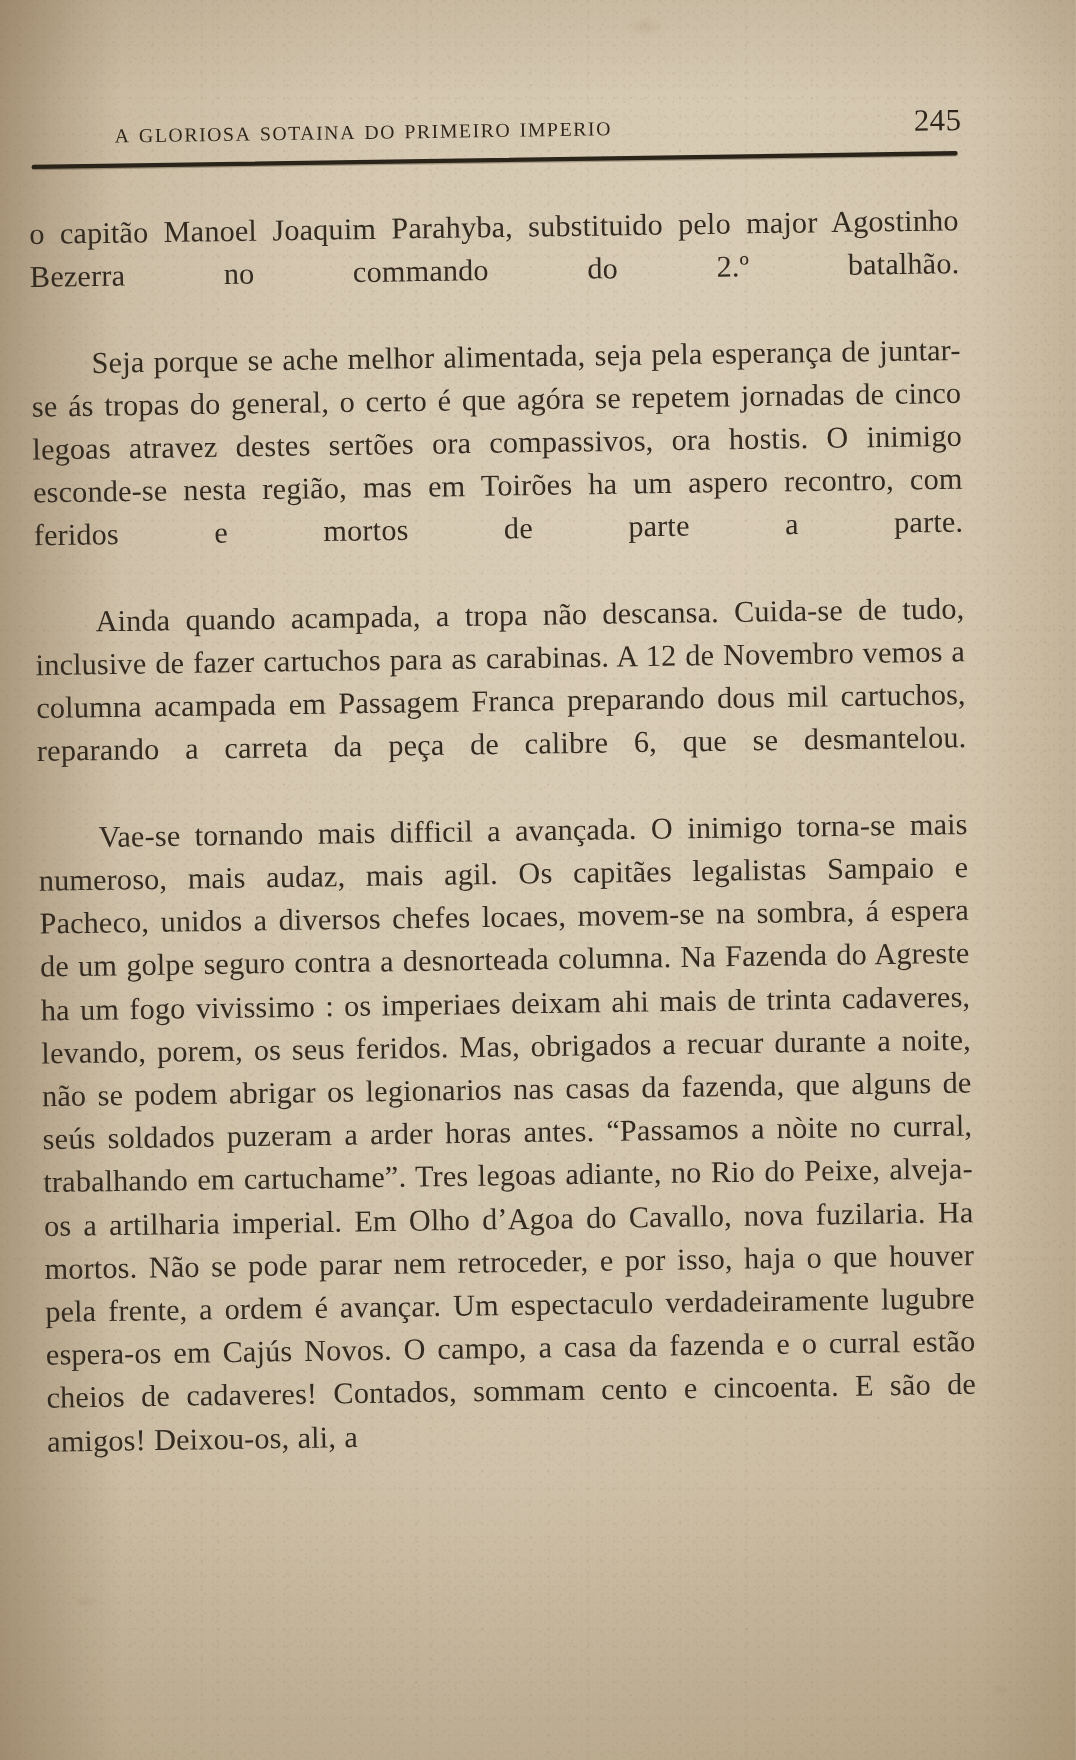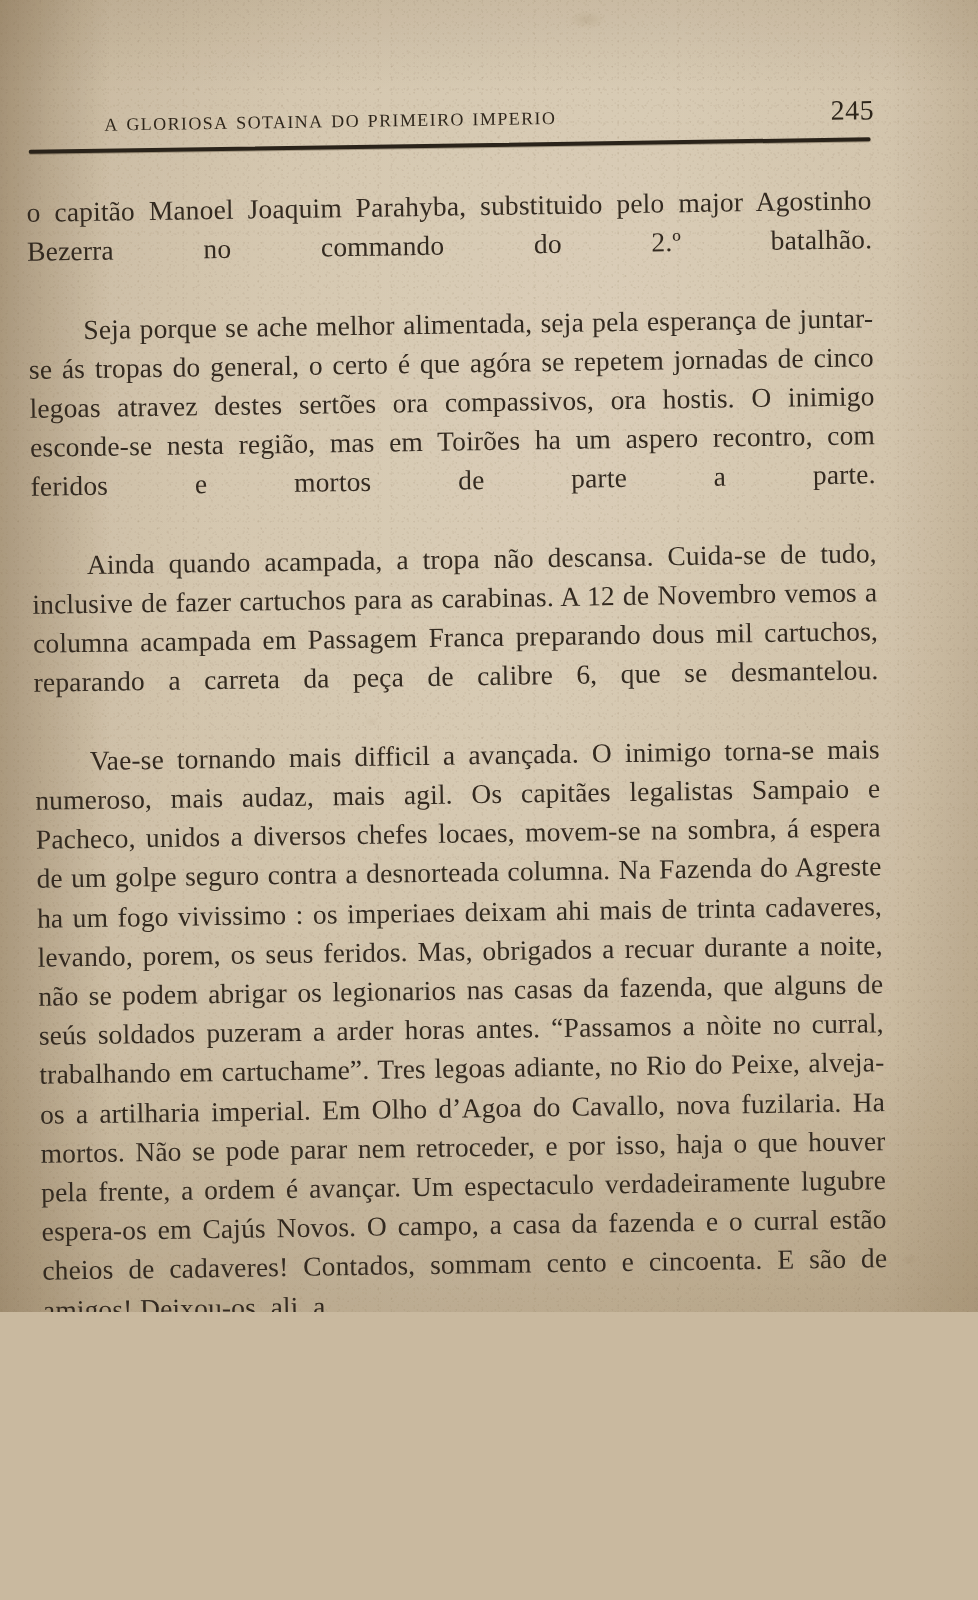--- a/index.html
+++ b/index.html
@@ -13,21 +13,21 @@
     height: 1600px;
     overflow: hidden;
     background: #c9b99f;
     font-family: "Liberation Serif", "DejaVu Serif", serif;
   }
 
   
   #page {
     position: relative;
     width: 978px;
-    height: 1312px;
+    height: 1600px;
     overflow: hidden;
     background: #cdbda3;
   }
 
   
   .paper-base {
     position: absolute;
     inset: 0;
     background:
       radial-gradient(120% 85% at 62% 30%, #d8cbb4 0%, #d3c5ad 38%, #cbbca2 68%, #c3b397 100%);

